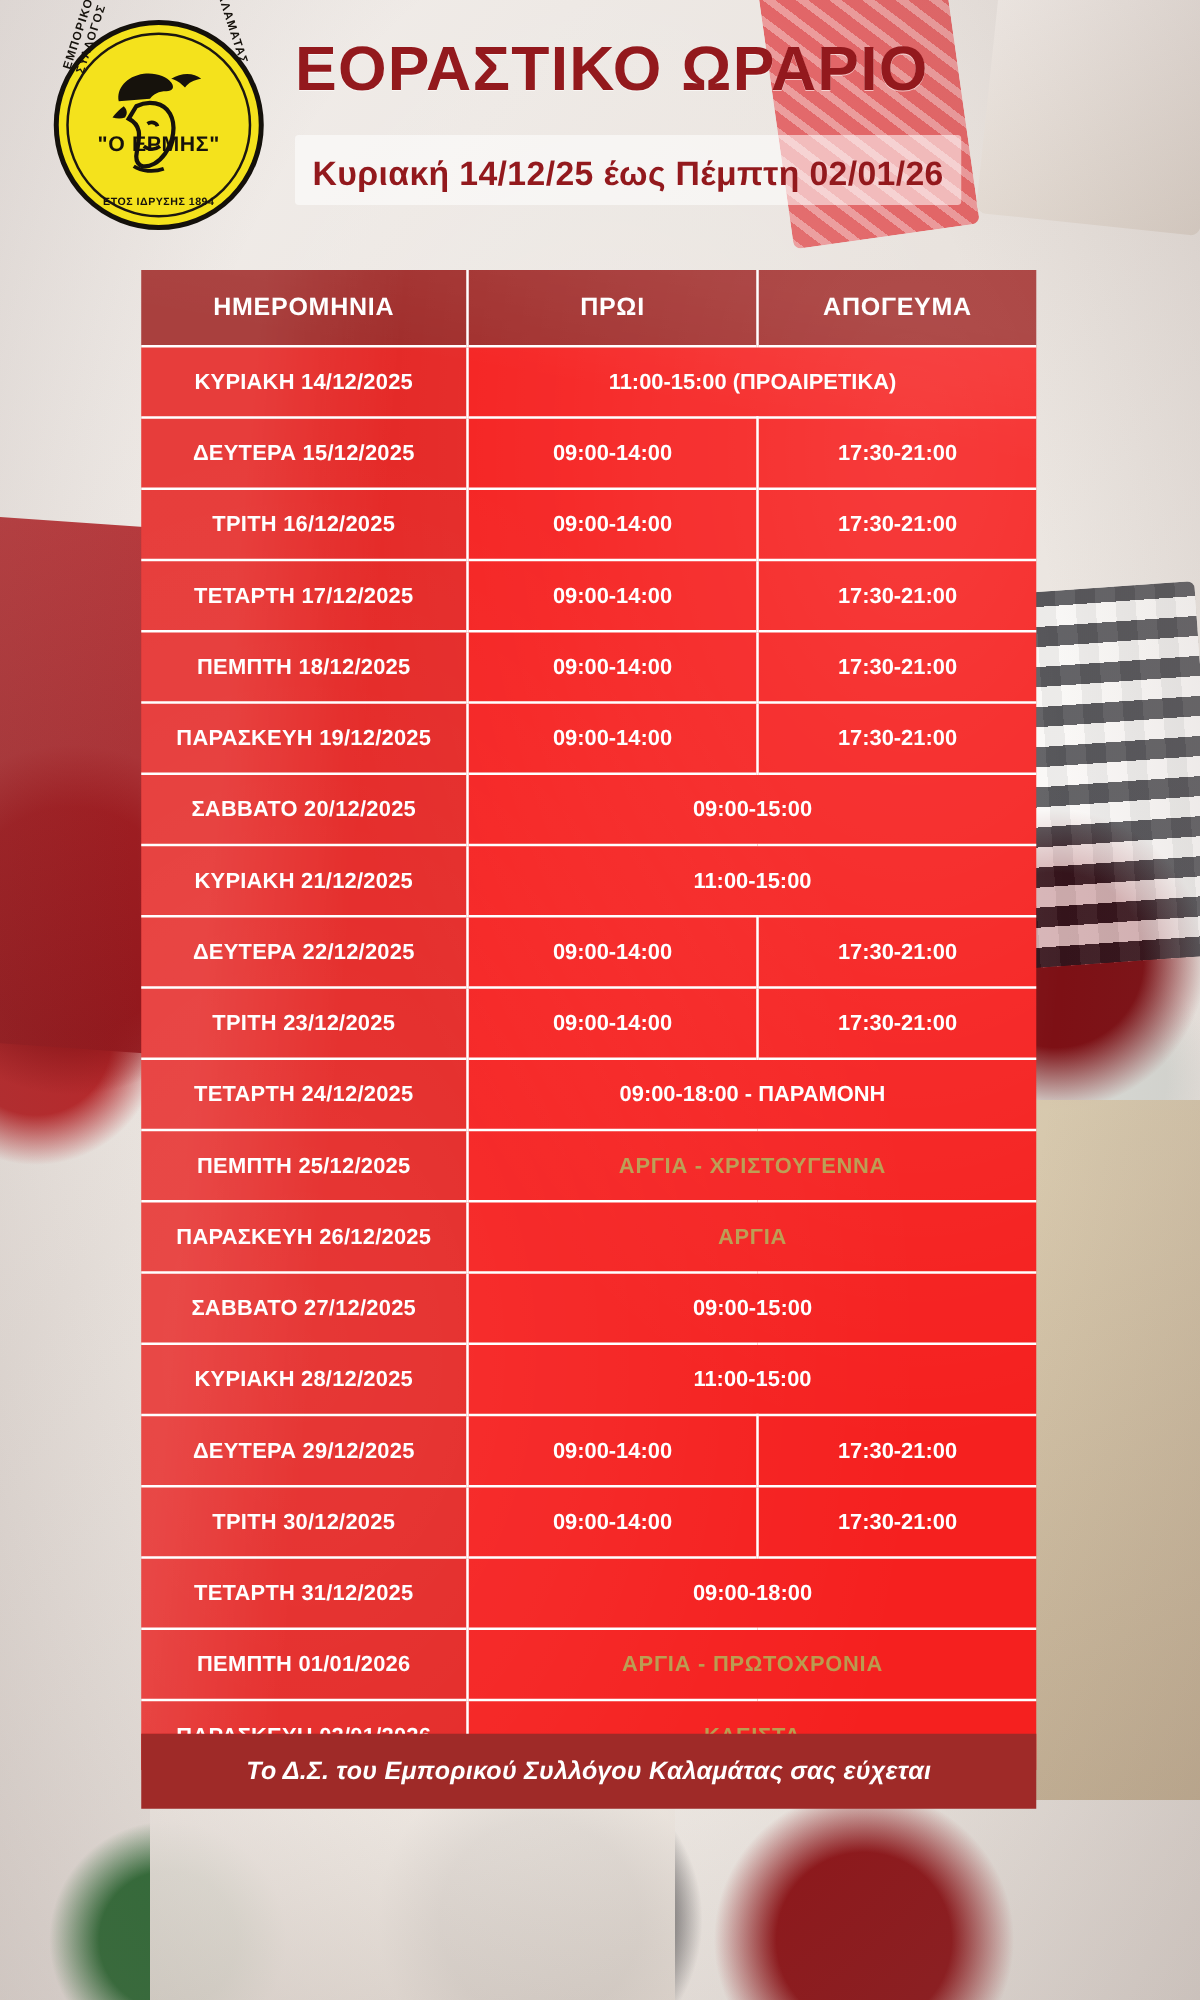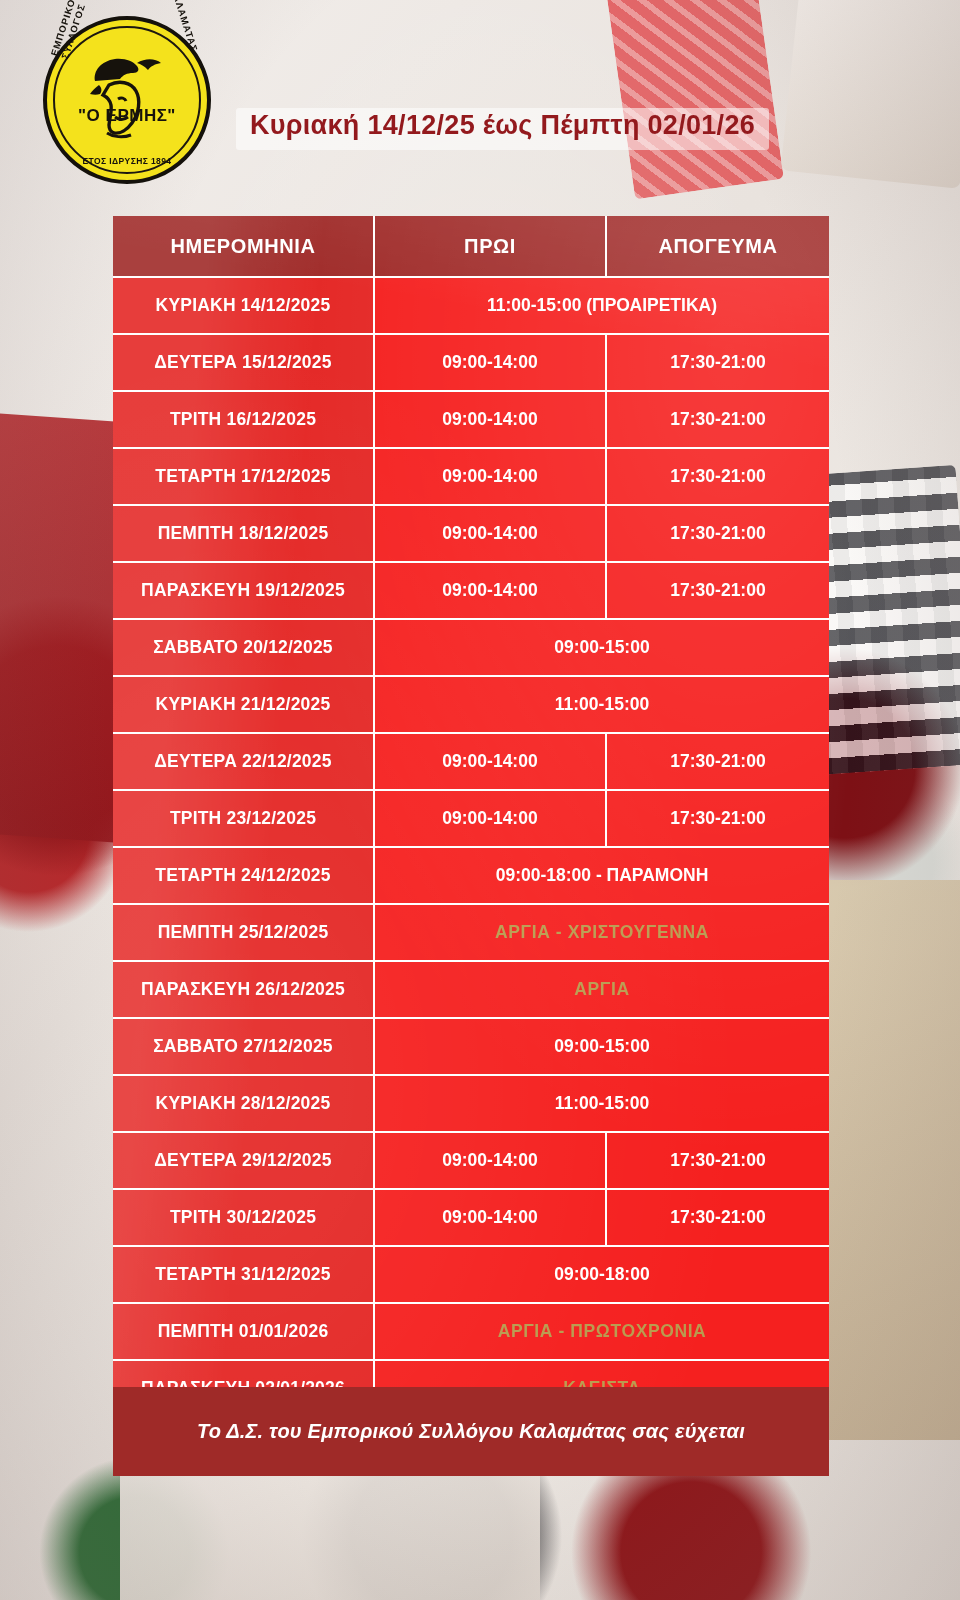--- a/index.html
+++ b/index.html
@@ -159,21 +159,21 @@
     line-height: 1;
     font-weight: bold;
     color: #93191d;
     letter-spacing: 1px;
     text-shadow: 0 1px 0 rgba(255,255,255,.6);
   }
   .subtitle {
     position: absolute;
     left: 236px;
     top: 100px;
-    padding: 2px 14px 9px;
+    padding: 16px 14px 9px;
     background: rgba(255,255,255,.55);
     color: #93191d;
     font-size: 27px;
     font-weight: bold;
     letter-spacing: .3px;
     border-radius: 3px;
   }
 
   
   .table-wrap {
@@ -241,21 +241,21 @@
       radial-gradient(ellipse at 18% 74%, rgba(255,255,255,.08), rgba(255,255,255,0) 60%);
     mix-blend-mode: screen;
   }
 
   
   .footer {
     position: absolute;
     left: 113px;
     top: 1387px;
     width: 716px;
-    height: 89px;
+    height: 60px;
     background: #9f2a28;
     color: #ffffff;
     display: flex;
     flex-direction: column;
     align-items: center;
     justify-content: center;
     gap: 6px;
   }
   .footer div {
     font-size: 20px;
@@ -292,20 +292,21 @@
         <path d="M39 48c3-2 7-1 8 2" fill="none" stroke="#16120c" stroke-width="3"></path>
         <path d="M36 66c4 3 9 3 13 0" fill="none" stroke="#16120c" stroke-width="3"></path>
         <path d="M28 82c6 4 16 5 24 2" fill="none" stroke="#16120c" stroke-width="3"></path>
       </svg>
       <div class="arc-left">ΕΜΠΟΡΙΚΟΣ ΣΥΛΛΟΓΟΣ</div>
       <div class="arc-right">ΚΑΛΑΜΑΤΑΣ</div>
       <div class="name">"Ο ΕΡΜΗΣ"</div>
       <div class="est">ΕΤΟΣ ΙΔΡΥΣΗΣ 1894</div>
     </div>
 
+    <h1 class="title">ΕΟΡΑΣΤΙΚΟ ΩΡΑΡΙΟ</h1>
     <div class="subtitle">Κυριακή 14/12/25 έως Πέμπτη 02/01/26</div>
   </header>
 
   <div class="table-wrap">
     <table class="schedule">
       <colgroup>
         <col class="c-date">
           <col class="c-am">
           <col class="c-pm">
       </colgroup>

